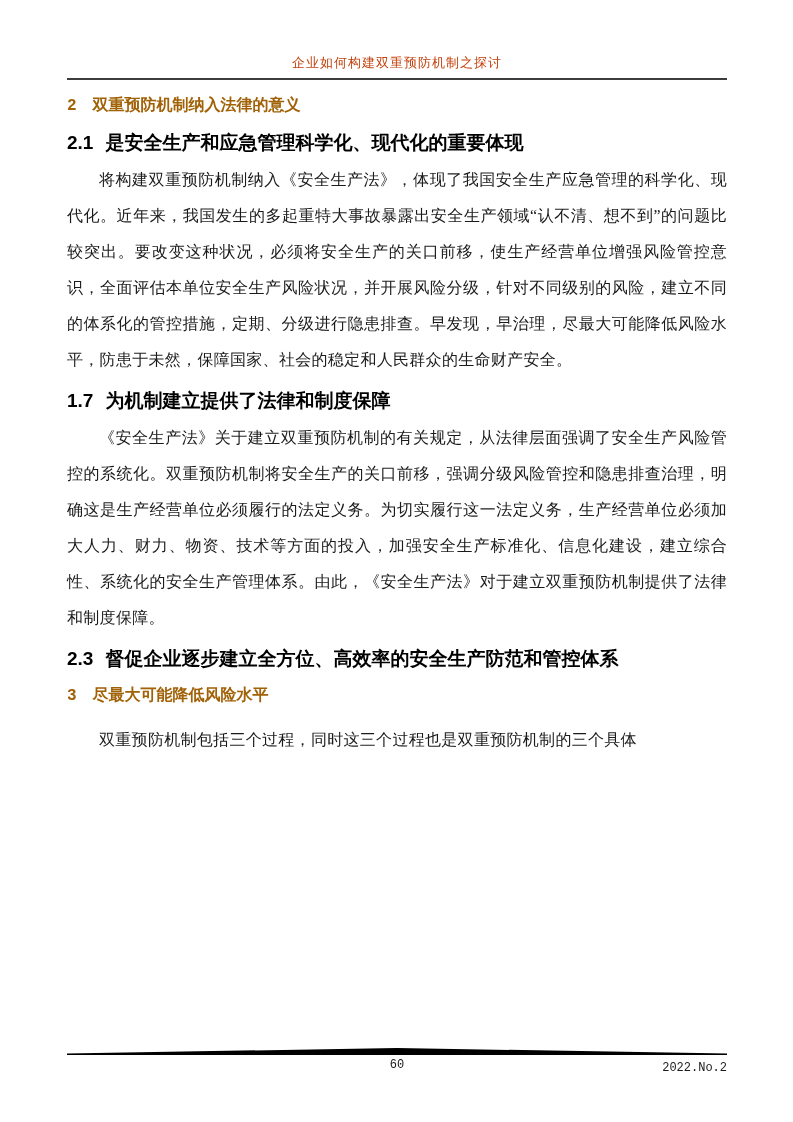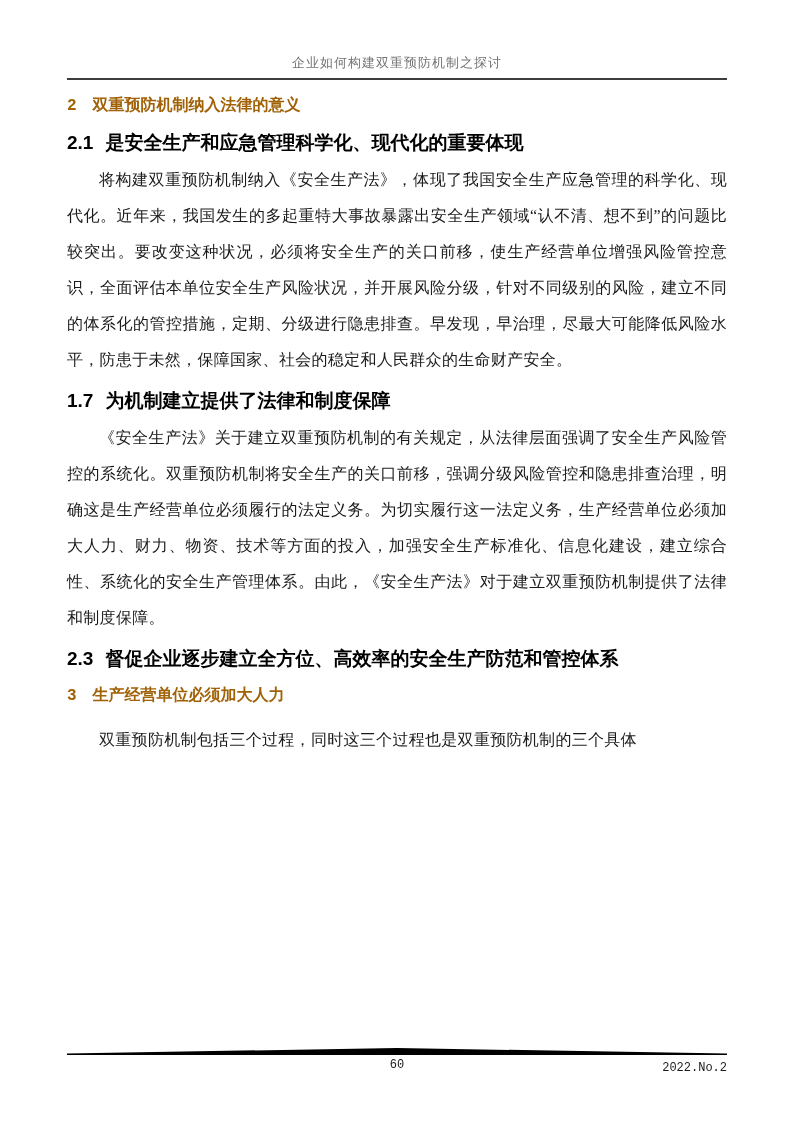--- a/index.html
+++ b/index.html
@@ -14,21 +14,21 @@
   .content{
     position:absolute;
     left:67px; top:0;
     width:660px;
   }
   .running-title{
     padding-top:54px;
     padding-bottom:6px;
     text-align:center;
     font-size:13px;
-    color:#737373;
+    color:#c2410c;
     letter-spacing:1px;
   }
   .header-rule{
     border:0;
     border-top:2px solid #3d3d3d;
     margin:0;
   }
   .sec-h{
     font-family:Liberation Mono, monospace;
     font-weight:700;
@@ -105,21 +105,21 @@
     <div class="sub-h">
       <span class="num">1.7</span><span>为机制建立提供了法律和制度保障</span>
     </div>
     <p class="para">《安全生产法》关于建立双重预防机制的有关规定，从法律层面强调了安全生产风险管控的系统化。双重预防机制将安全生产的关口前移，强调分级风险管控和隐患排查治理，明确这是生产经营单位必须履行的法定义务。为切实履行这一法定义务，生产经营单位必须加大人力、财力、物资、技术等方面的投入，加强安全生产标准化、信息化建设，建立综合性、系统化的安全生产管理体系。由此，《安全生产法》对于建立双重预防机制提供了法律和制度保障。</p>
 
     <div class="sub-h">
       <span class="num">2.3</span><span>督促企业逐步建立全方位、高效率的安全生产防范和管控体系</span>
     </div>
 
     <div class="sec-h h3-gap">
-      <span class="num">3</span><span>生产经营单位必须加大人力</span>
+      <span class="num">3</span><span>尽最大可能降低风险水平</span>
     </div>
     <p class="para single">双重预防机制包括三个过程，同时这三个过程也是双重预防机制的三个具体</p>
 
   </div>
 
   <svg class="footer-rule" viewBox="0 0 660 7" preserveAspectRatio="none">
     <polygon points="0,5.5 330,0 660,5.5 660,7 0,7" fill="#000000"></polygon>
   </svg>
 
   <div class="footer-row">

